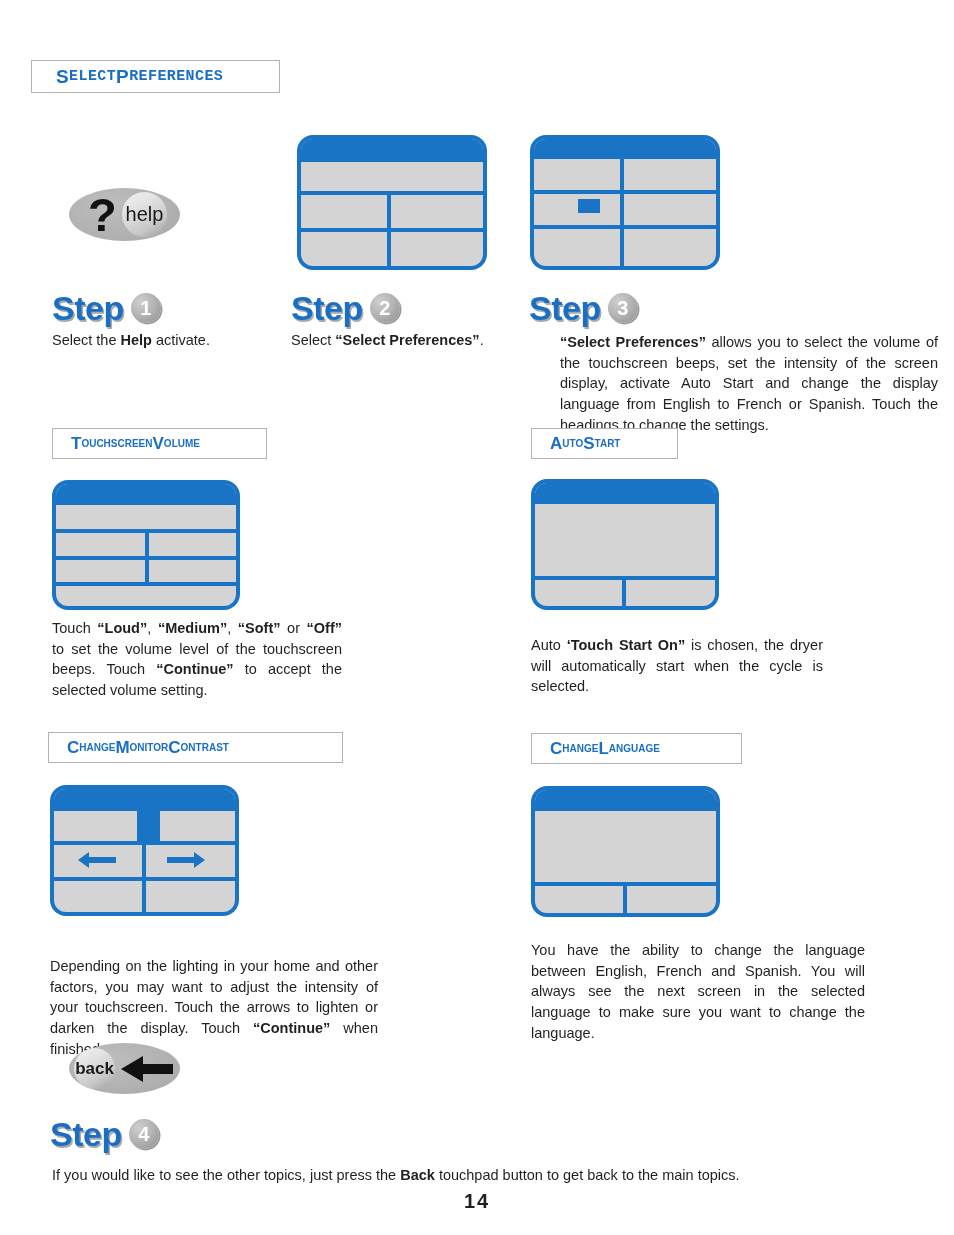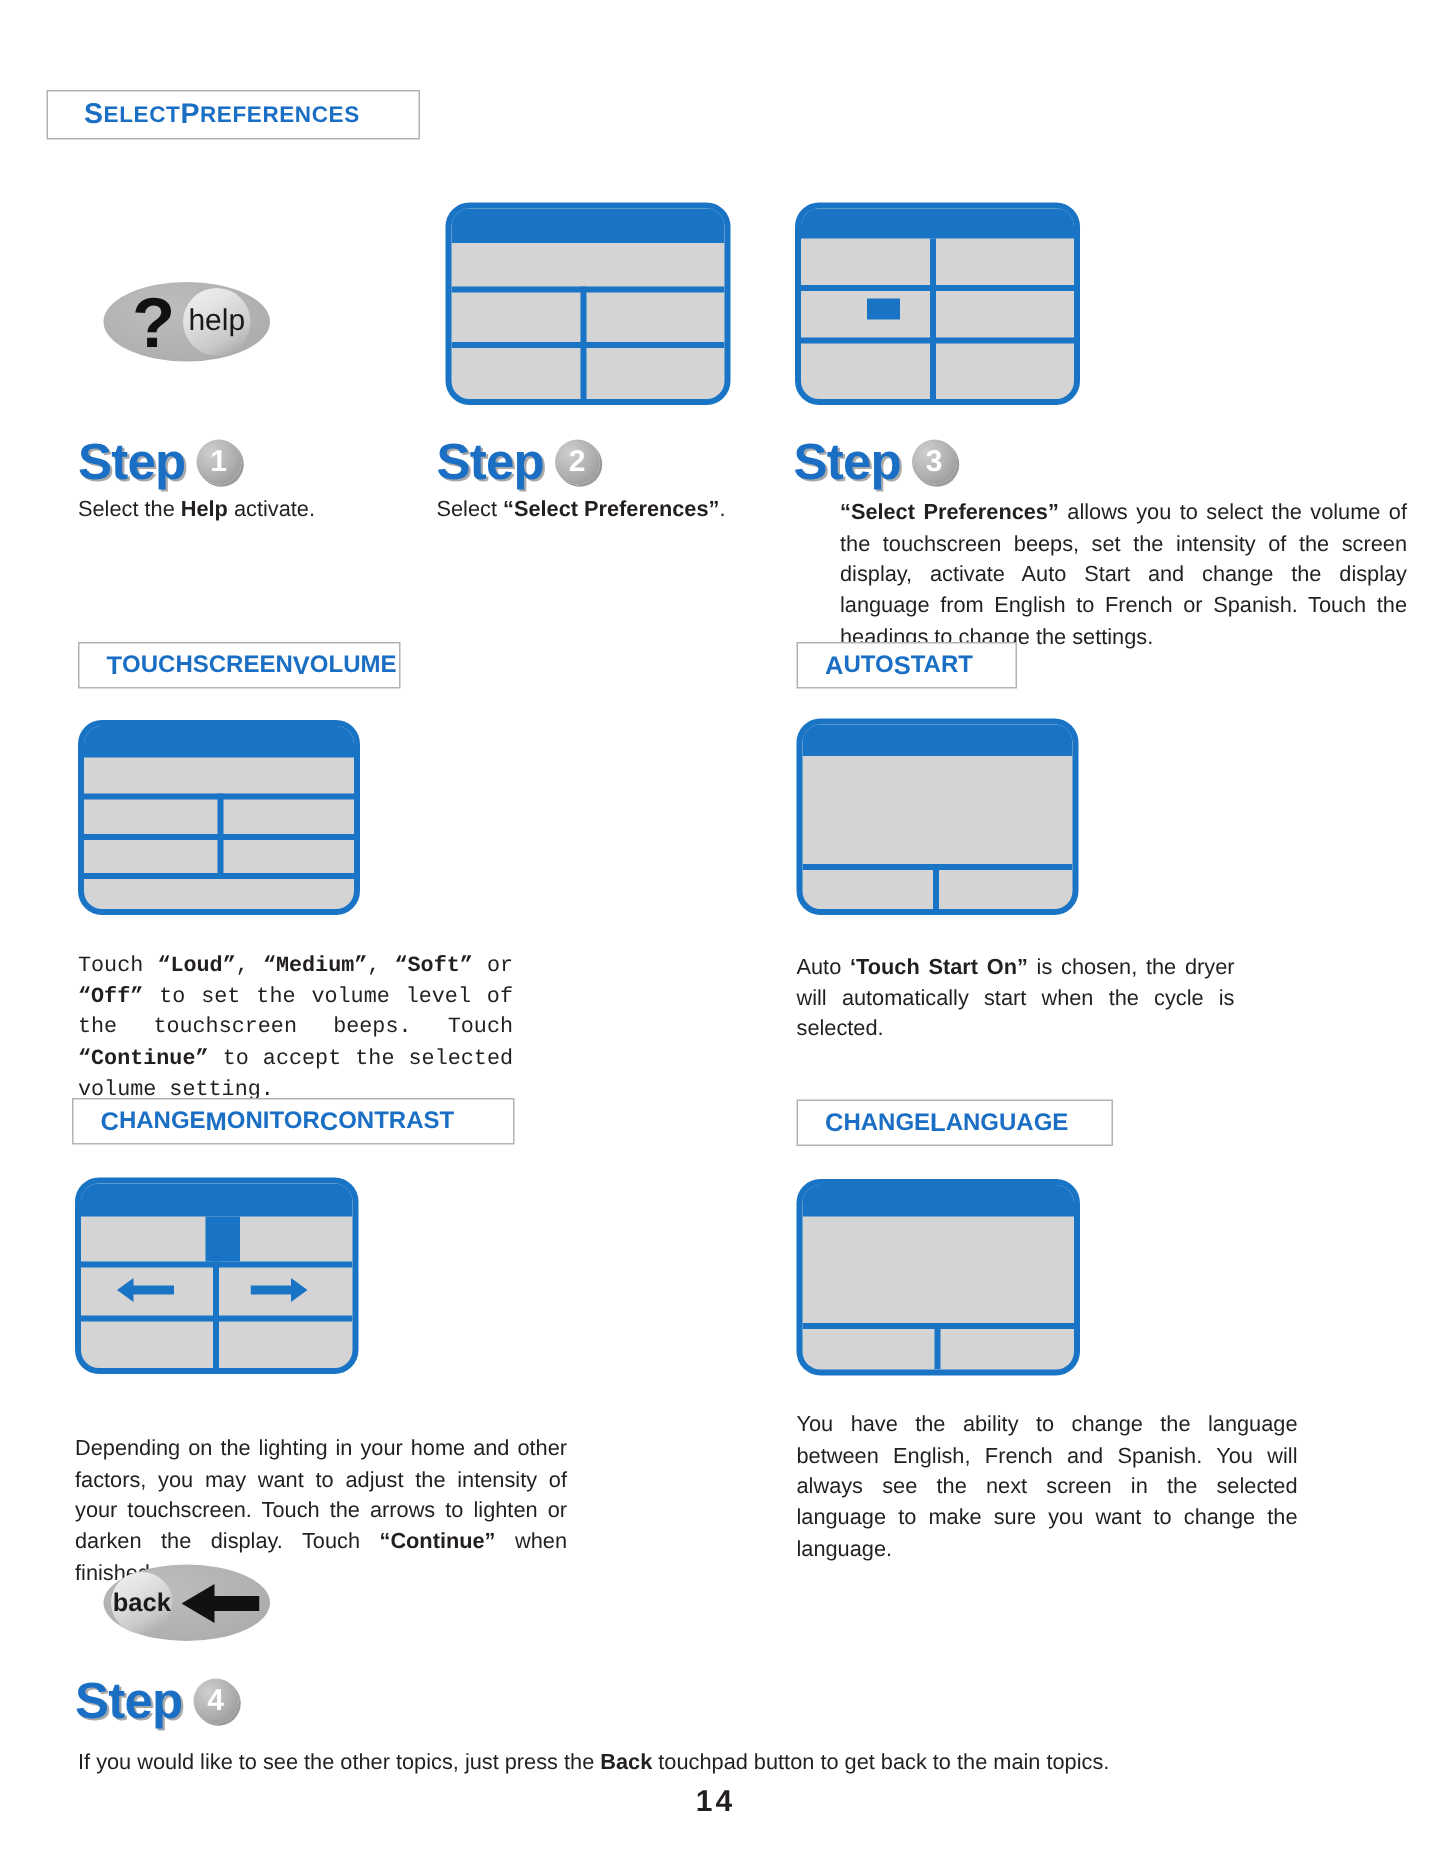--- a/index.html
+++ b/index.html
@@ -19,21 +19,21 @@
     border: 1px solid #b3b3b3;
     background: #ffffff;
     display: inline-flex;
     align-items: center;
     padding: 6px 14px 8px 20px;
     color: #1a6fc4;
     font-weight: bold;
     letter-spacing: 0.4px;
   }
   .section-box .smallcaps-first { font-size: 19px; }
-  .section-box .smallcaps-rest { font-size: 15px; }
+  .section-box .smallcaps-rest { font-size: 15px; font-family: Liberation Mono, monospace; }
 
   #page-title-box {
     position: absolute;
     left: 31px; top: 60px;
     width: 249px; height: 33px;
     padding: 0 0 0 24px;
   }
 
   
   .pill {
@@ -111,21 +111,21 @@
     position: absolute;
     border: 1px solid #b3b3b3;
     background: #ffffff;
     display: flex;
     align-items: center;
     padding-left: 18px;
     color: #1a6fc4;
     font-weight: bold;
   }
   .sc1 { font-size: 17px; }
-  .sc2 { font-size: 16px; text-align: center; }
+  .sc2 { font-size: 10px; text-align: center; }
 
   
   .screen {
     position: absolute;
     background: #1a74c6;
     border-radius: 16px;
     padding: 4px;
     overflow: hidden;
   }
   .screen-inner {
@@ -224,21 +224,21 @@
 <div class="screen" id="screen-volume" style="left:52px; top:480px; width:188px; height:130px;">
   <div class="screen-inner">
     <div class="band" style="height:21px;"></div>
     <div class="hline" style="top:45px;"></div>
     <div class="hline" style="top:72px;"></div>
     <div class="hline" style="top:98px;"></div>
     <div class="vline" style="left:89px; top:45px; height:55px;"></div>
   </div>
 </div>
 
-<div class="body-text just" style="left:52px; top:634px; width:290px;font-family:Liberation Mono, monospace;">
+<div class="body-text just" style="left:52px; top:618px; width:290px;">
   <span>Touch </span><b>“Loud”</b><span>, </span><b>“Medium”</b><span>, </span><b>“Soft”</b><span> or </span><b>“Off”</b><span> to set the volume level of the touchscreen beeps. Touch </span><b>“Continue”</b><span> to accept the selected volume setting.</span>
 </div>
 
 <div class="sub-box" style="left:531px; top:428px; width:147px; height:31px;">
   <span class="sc1">A</span>
     <span class="sc2">UTO </span>
     <span class="sc1">S</span>
     <span class="sc2">TART</span>
 </div>
 

